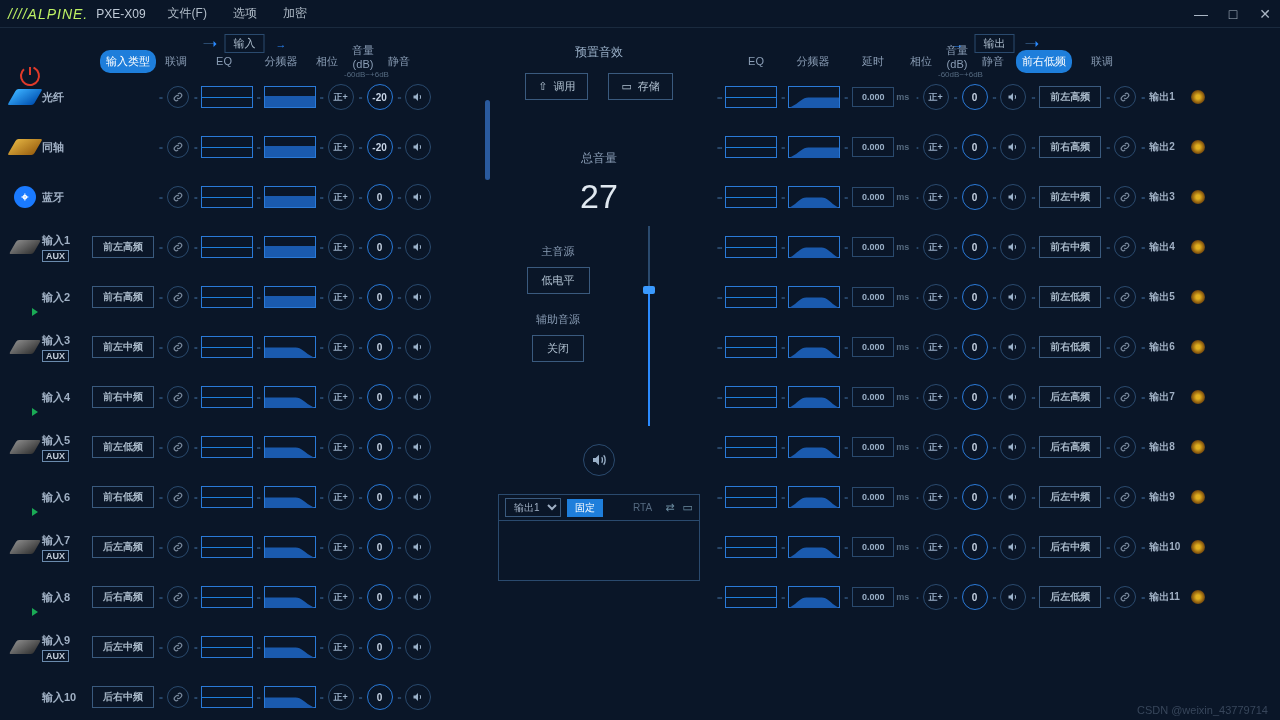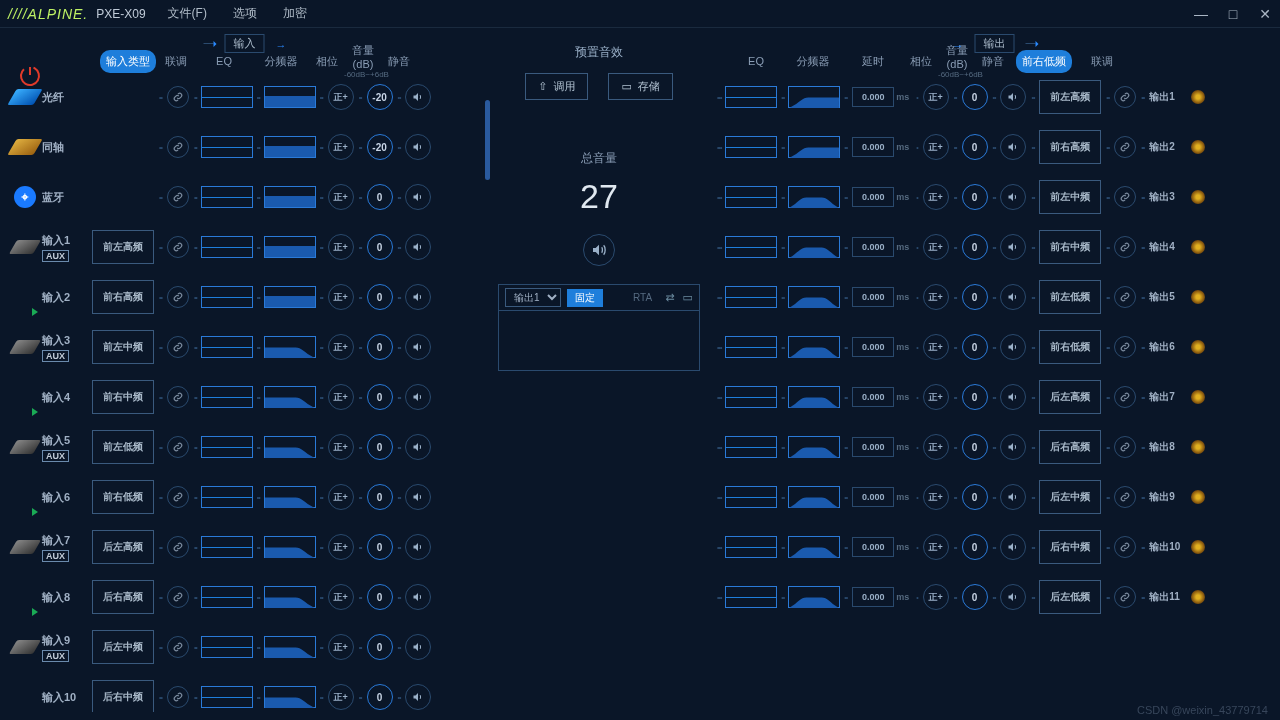--- a/index.html
+++ b/index.html
@@ -37,21 +37,21 @@
 
 
 .channels { height: 640px; overflow-y: auto; }
 .channels::-webkit-scrollbar { width: 5px; }
 .channels::-webkit-scrollbar-thumb { background: #2a5a9e; border-radius: 3px; }
 .ch-row { display: flex; align-items: center; height: 50px; padding: 0 8px; font-weight: bold; }
 .ch-icon { width: 34px; text-align: center; }
 .ch-name { width: 46px; font-size: 11px; color: #a0b0c4; position: relative; }
 .aux-box { border: 1px solid #6a8aac; font-size: 9px; padding: 0 3px; margin-top: 2px; display: inline-block; color: #c0cad6; }
 .play-tri { position: absolute; left: -10px; top: 18px; width: 0; height: 0; border: 4px solid transparent; border-left: 6px solid #1aaa55; }
-.type-box { width: 62px; height: 34px; border: 1px solid #3a5a7e; display: flex; align-items: center; justify-content: center; font-size: 10px; color: #a8b8c8; margin: 0 4px; }
+.type-box { width: 62px; height: 22px; border: 1px solid #3a5a7e; display: flex; align-items: center; justify-content: center; font-size: 10px; color: #a8b8c8; margin: 0 4px; }
 .link-btn { width: 22px; height: 22px; border: 1px solid #2a4a6e; border-radius: 50%; display: flex; align-items: center; justify-content: center; margin: 0 4px; font-size: 9px; color: #7a8a9e; cursor: pointer; }
 .eq-box, .xo-box { width: 52px; height: 22px; border: 1px solid #2a7ad8; margin: 0 3px; position: relative; background: #0a1628; cursor: pointer; }
 .eq-box::before { content:""; position:absolute; left:0; top:10px; width:100%; height:1px; background:#1e7edb; }
 .xo-flat::before { content:""; position:absolute; left:0; bottom:0; width:100%; height:11px; background:#1a5aae; }
 .phase-btn, .vol-btn, .mute-btn { width: 26px; height: 26px; border: 1px solid #2a4a6e; border-radius: 50%; display: flex; align-items: center; justify-content: center; margin: 0 4px; font-size: 9px; color: #9ab0c8; cursor: pointer; }
 .vol-btn { border-color: #2a7ad8; color: #c8d4e4; font-size: 10px; }
 .delay-box { width: 42px; height: 20px; border: 1px solid #2a4a6e; display: flex; align-items: center; justify-content: center; font-size: 9px; color: #9ab0c8; margin-left: 4px; text-align: right; }
 .ms-lbl { font-size: 9px; color: #556a80; margin: 0 6px 0 2px; }
 .out-label { width: 38px; font-size: 10px; color: #a0b0c4; text-align: left; margin-left: 4px; }
 .rca { width: 14px; height: 14px; border-radius: 50%; background: radial-gradient(circle,#e0b020 20%,#8a5a10 60%,#2a1a00); margin-left: 4px; }
@@ -520,20 +520,33 @@
           <span>⇧</span>
           <span>调用</span>
         </div>
       <div class="preset-btn">
           <span>▭</span>
           <span>存储</span>
         </div>
     </div>
     <div class="master-label">总音量</div>
     <div class="master-vol">27</div>
+    <div style="display:flex; gap:30px; align-items:flex-start;">
+      <div style="flex:1;">
+        <div class="src-label">主音源</div>
+        <div class="src-btn">低电平</div>
+        <div class="src-label">辅助音源</div>
+        <div class="src-btn">关闭</div>
+      </div>
+      <div class="slider-track">
+        <div class="slider-fill"></div>
+          <div class="slider-thumb"></div>
+      </div>
+      <div style="width:20px;"></div>
+    </div>
     <div class="master-mute">
       <svg width="16" height="16" viewBox="0 0 24 24">
           <path fill="#9ab0c8" d="M3 9v6h4l5 5V4L7 9H3z"></path>
           <path fill="none" stroke="#9ab0c8" stroke-width="2" d="M16 8c1.5 1.5 1.5 6.5 0 8M19 5c3 3 3 11 0 14"></path>
         </svg>
     </div>
     <div class="rta-bar">
       <select class="rta-select"><option>输出1</option></select>
       <span class="rta-btn">固定</span>
       <span class="rta-txt">RTA</span>

